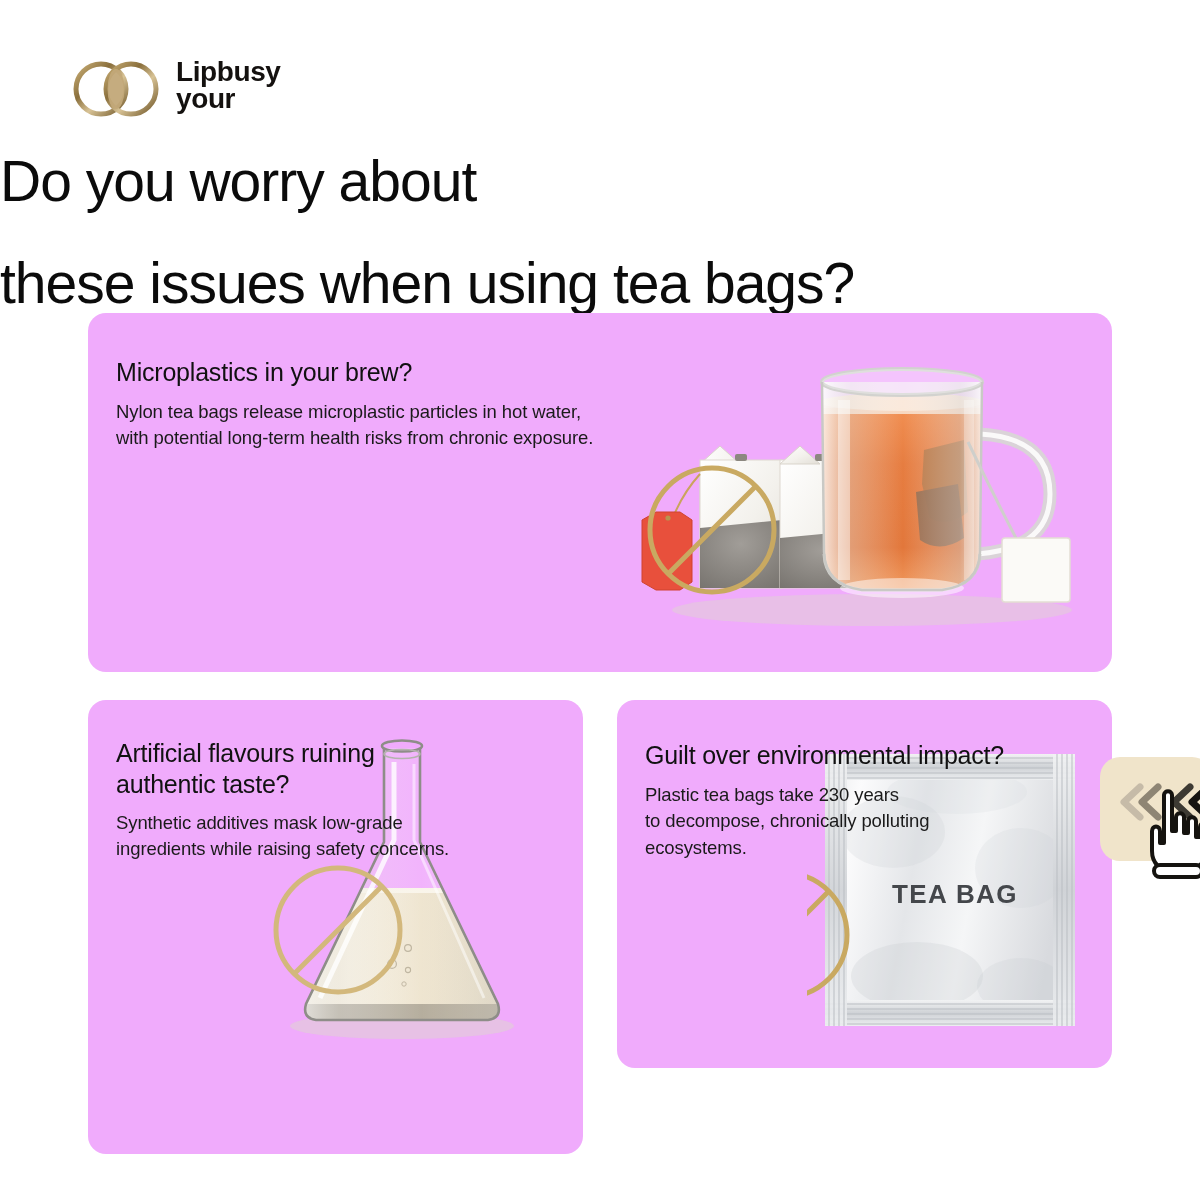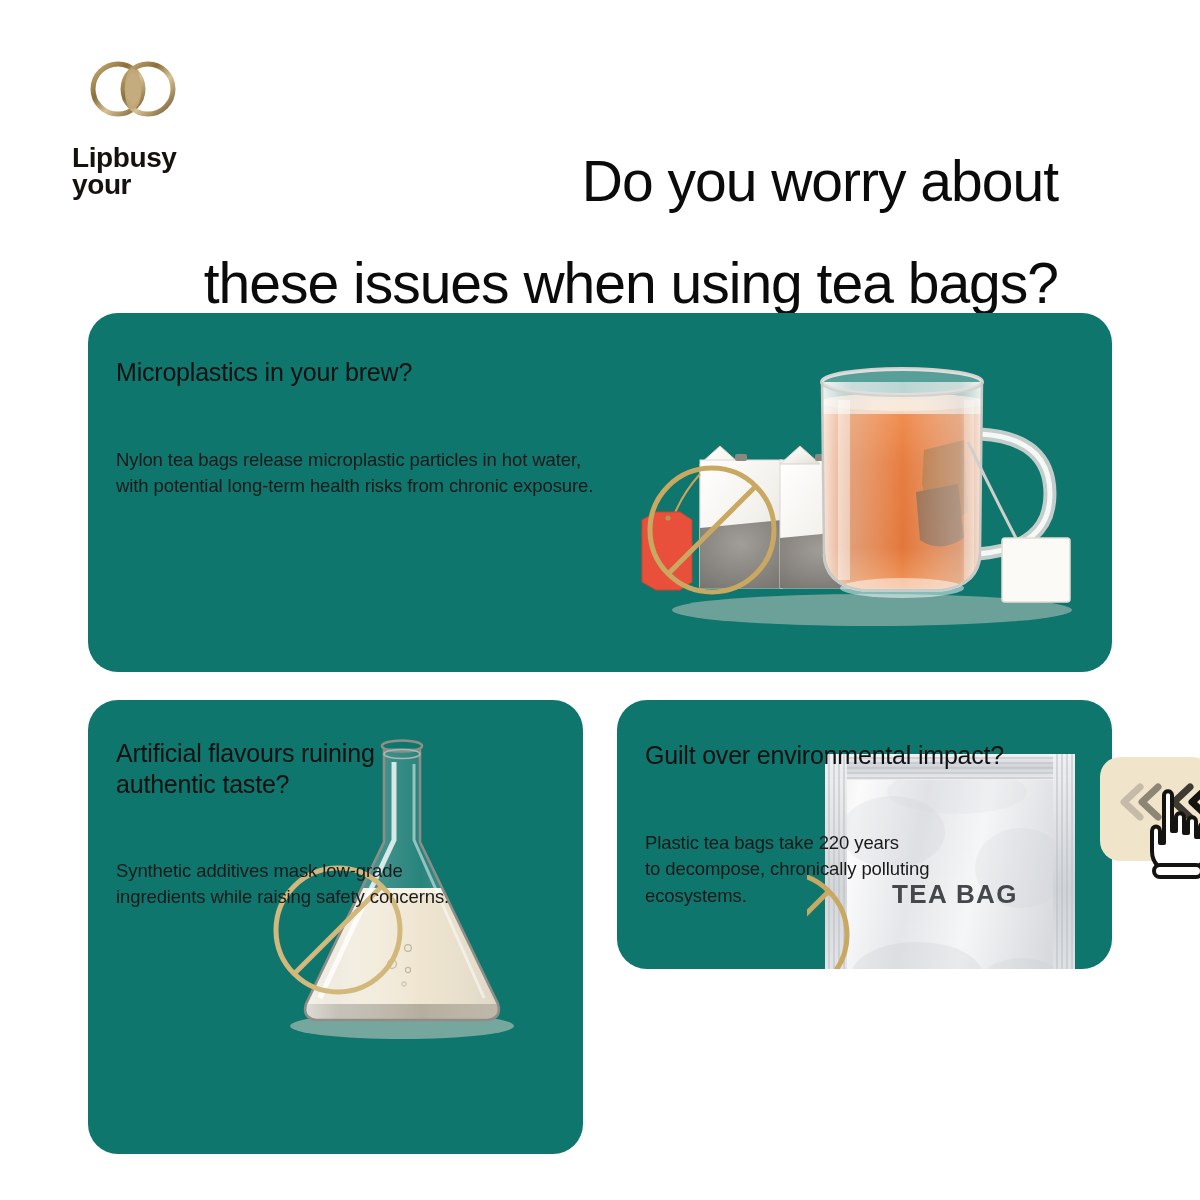--- a/index.html
+++ b/index.html
@@ -18,80 +18,78 @@
     height: 1200px;
     background: #ffffff;
   }
 
   
   .logo {
     position: absolute;
     left: 72px;
     top: 58px;
     display: flex;
-    align-items: flex-end;
-    gap: 24px;
-    flex-direction: column;
+    align-items: flex-start;
+    gap: 16px;
   }
   .logo-mark { width: 88px; height: 62px; display: block; }
   .logo-text {
     font-size: 28px;
     font-weight: bold;
     line-height: 0.98;
     color: #14110f;
     letter-spacing: -0.4px;
   }
   .logo-text span { display: block; }
 
   
   .headline {
     position: absolute;
     left: 0; top: 148px;
     width: 1058px;
-    text-align: right;
+    text-align: left;
     color: #0b0b0b;
     font-size: 57px;
     font-weight: 400;
     line-height: 1.16;
     letter-spacing: -1px;
   }
   .headline .l1 { display: block; }
   .headline .l2 { display: block; margin-top: 36px; }
 
   
   .card {
     position: absolute;
-    background: #0f766e;
-    border-radius: 30px;
+    background: #f0abfc;
+    border-radius: 18px;
     overflow: hidden;
     text-decoration: underline;
   }
   #card-1 { left: 88px;  top: 313px; width: 1024px; height: 359px; }
   #card-2 { left: 88px;  top: 700px; width: 495px;  height: 454px; }
-  #card-3 { left: 617px; top: 700px; width: 495px;  height: 269px; }
+  #card-3 { left: 617px; top: 700px; width: 495px;  height: 368px; }
 
   .card-title {
     position: absolute;
     color: #111111;
     font-size: 25px;
     font-weight: 400;
     line-height: 1.24;
     letter-spacing: -0.2px;
     z-index: 6;
   }
   .card-body {
     position: absolute;
     color: #1a1a1a;
     font-size: 18.5px;
     font-weight: 400;
     line-height: 1.42;
     letter-spacing: -0.1px;
     z-index: 6;
     white-space: pre-line;
-    margin-top: 48px;
   }
 
   #card-1 .card-title { left: 28px; top: 44px; }
   #card-1 .card-body  { left: 28px; top: 86px; }
 
   #card-2 .card-title { left: 28px; top: 38px; width: 330px; }
   #card-2 .card-body  { left: 28px; top: 110px; width: 345px; }
 
   #card-3 .card-title { left: 28px; top: 40px; }
   #card-3 .card-body  { left: 28px; top: 82px; }
@@ -305,21 +303,21 @@
 
       <g>
         <circle cx="80" cy="218" r="62" fill="none" stroke="#d3b87c" stroke-width="5"></circle>
         <line x1="36" y1="262" x2="124" y2="174" stroke="#d3b87c" stroke-width="5"></line>
       </g>
     </svg>
   </div>
 
   <div class="card" id="card-3">
     <div class="card-title">Guilt over environmental impact?</div>
-    <div class="card-body">Plastic tea bags take 220 years
+    <div class="card-body">Plastic tea bags take 230 years
 to decompose, chronically polluting
 ecosystems.</div>
 
     <svg class="art" id="art-3" viewBox="0 0 305 317">
       <defs>
         <linearGradient id="foilG" x1="0" y1="0" x2="1" y2="0.2">
           <stop offset="0%" stop-color="#e9eaec"></stop>
           <stop offset="16%" stop-color="#fbfbfc"></stop>
           <stop offset="42%" stop-color="#e4e6e9"></stop>
           <stop offset="66%" stop-color="#f5f6f7"></stop>

